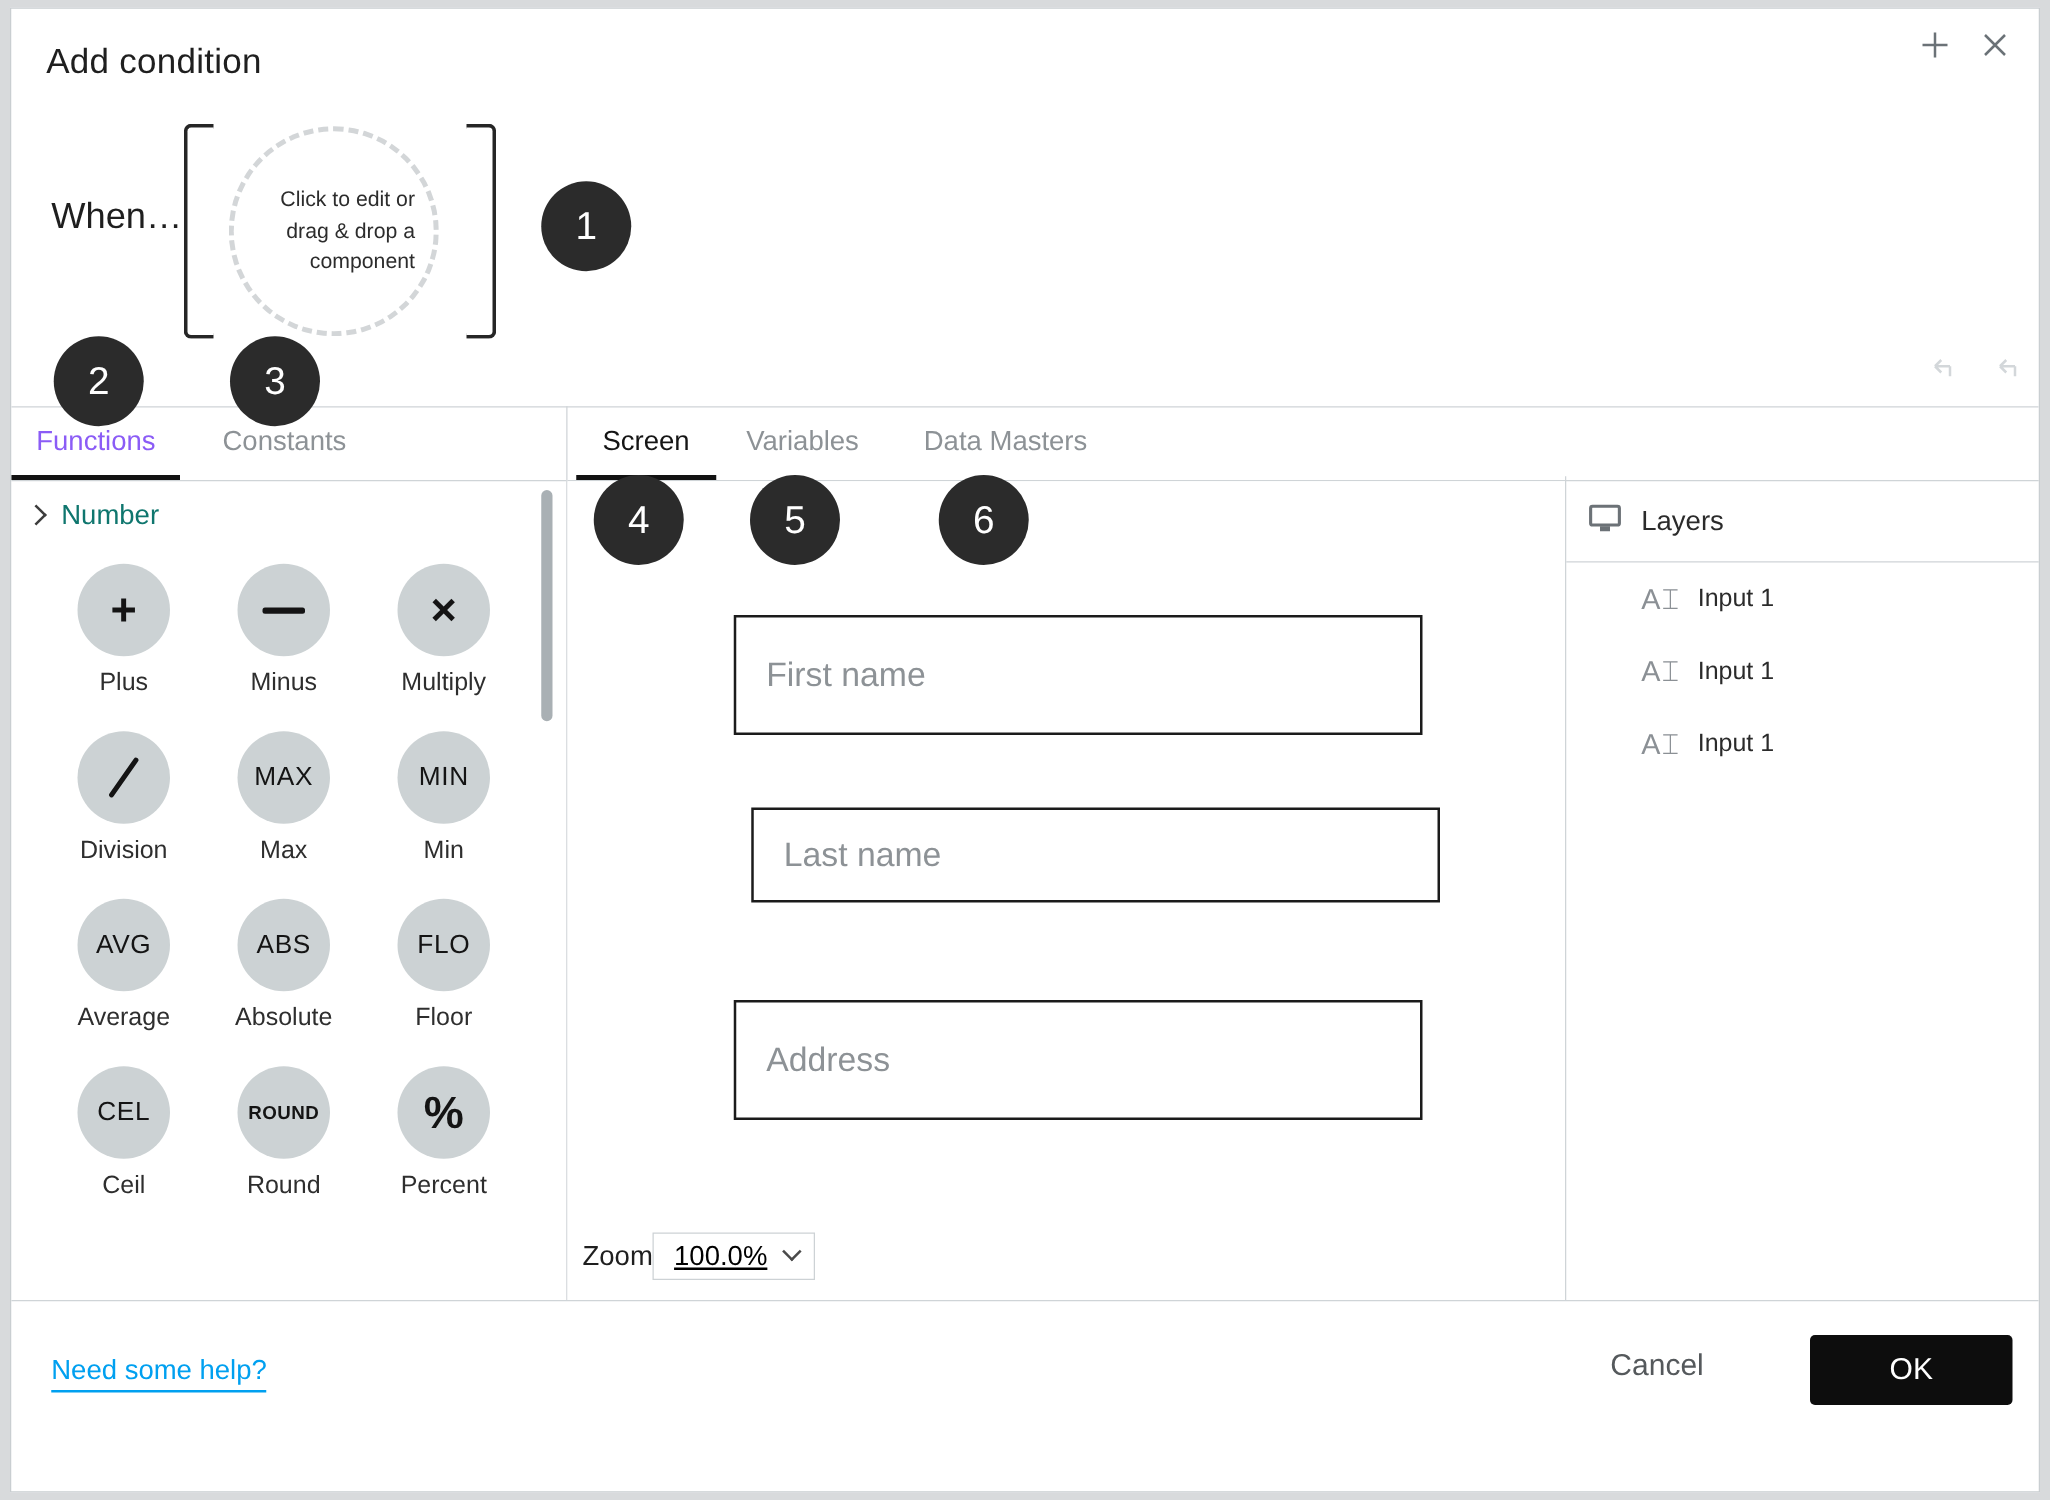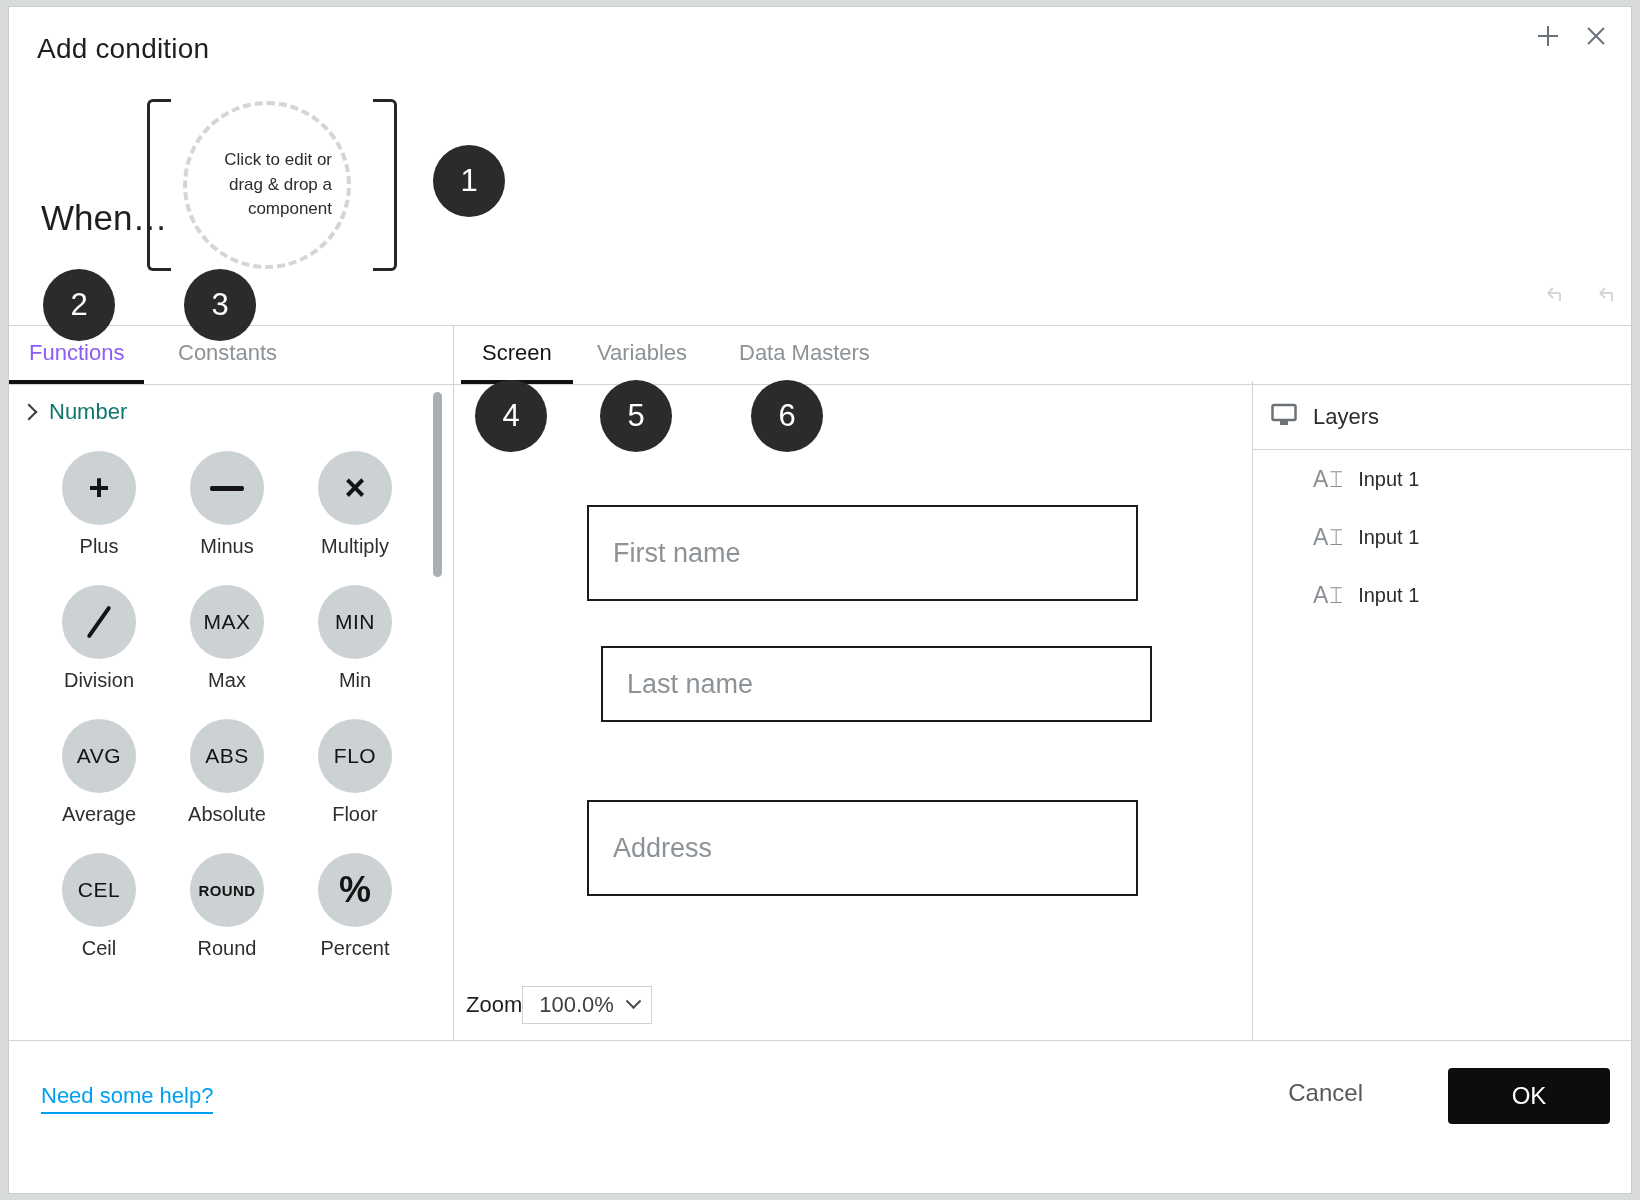--- a/index.html
+++ b/index.html
@@ -40,23 +40,22 @@
 
   
   .when-row {
     position: absolute;
     left: 0; top: 82px;
     width: 100%; height: 200px;
   }
   .when-label {
     position: absolute;
     left: 32px; top: 68px;
-    font-size: 35px;
+    font-size: 29px;
     color: #1f1f1f;
-    margin-top: 41px;
   }
   .bracket-group {
     position: absolute;
     left: 138px; top: 10px;
     width: 250px; height: 172px;
   }
   .bracket {
     position: absolute;
     top: 0;
     width: 24px; height: 172px;
@@ -244,39 +243,39 @@
     position: absolute;
     left: 133px;
     width: 551px;
     border: 2px solid #1b1b1b;
     background: #fff;
     display: flex; align-items: center;
     padding-left: 24px;
     cursor: text;
   }
   .field span { font-size: 27px; color: #8d9296; }
-  #field-first   { top: 120px; height: 96px; }
+  #field-first   { top: 107px; height: 96px; }
   #field-last    { top: 261px; height: 76px; margin-left: 14px; }
   #field-address { top: 415px; height: 96px; }
 
   .zoom-bar {
     position: absolute;
     left: 12px; bottom: 16px;
     display: flex; align-items: center; gap: 0;
   }
   .zoom-bar .zlabel { font-size: 22px; color: #1f1f1f; }
   .zoom-select {
     border: 1px solid #cdd2d5;
     background: #fff;
     height: 38px;
     padding: 0 12px 0 16px;
     display: flex; align-items: center; gap: 14px;
     cursor: pointer;
   }
-  .zoom-select .zval { font-size: 22px; color: #404040; }
+  .zoom-select .zval { font-size: 22px; color: #000000; text-decoration: underline; }
   .chev-down {
     width: 11px; height: 11px;
     border-bottom: 2px solid #4a4a4a;
     border-right: 2px solid #4a4a4a;
     transform: rotate(45deg) translate(-3px,-3px);
   }
 
   
   .layers-panel {
     position: absolute;

